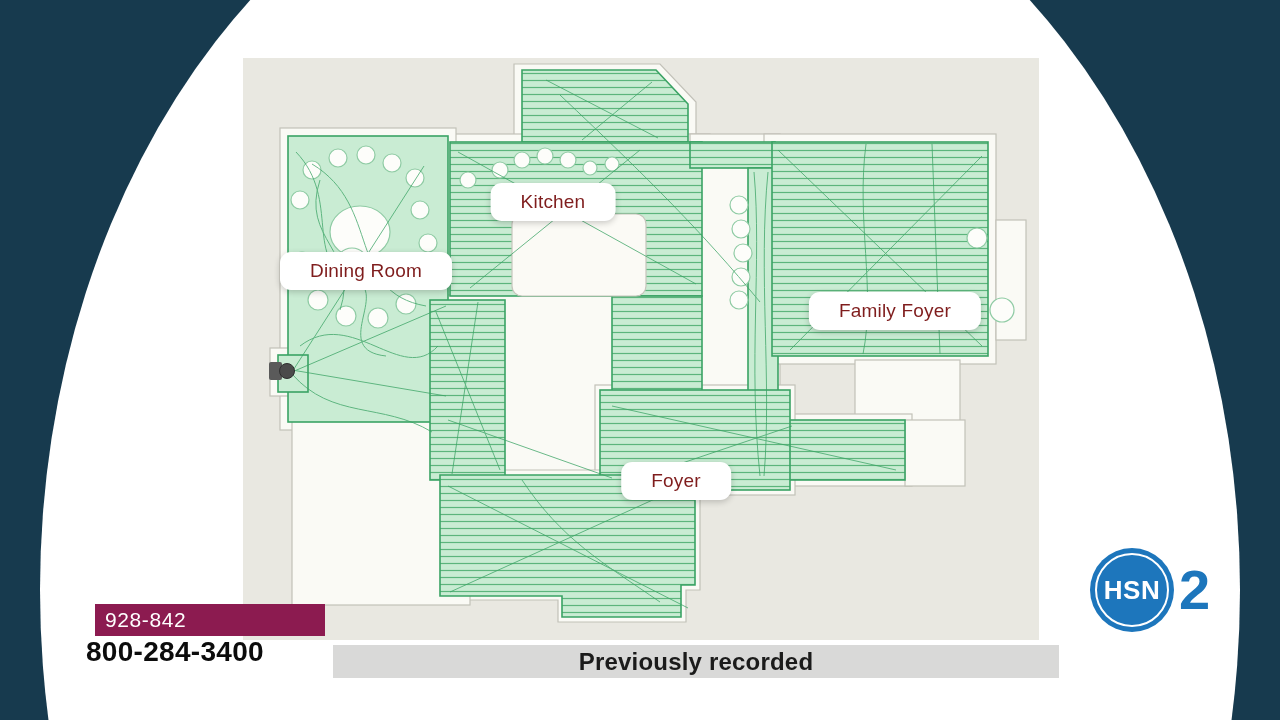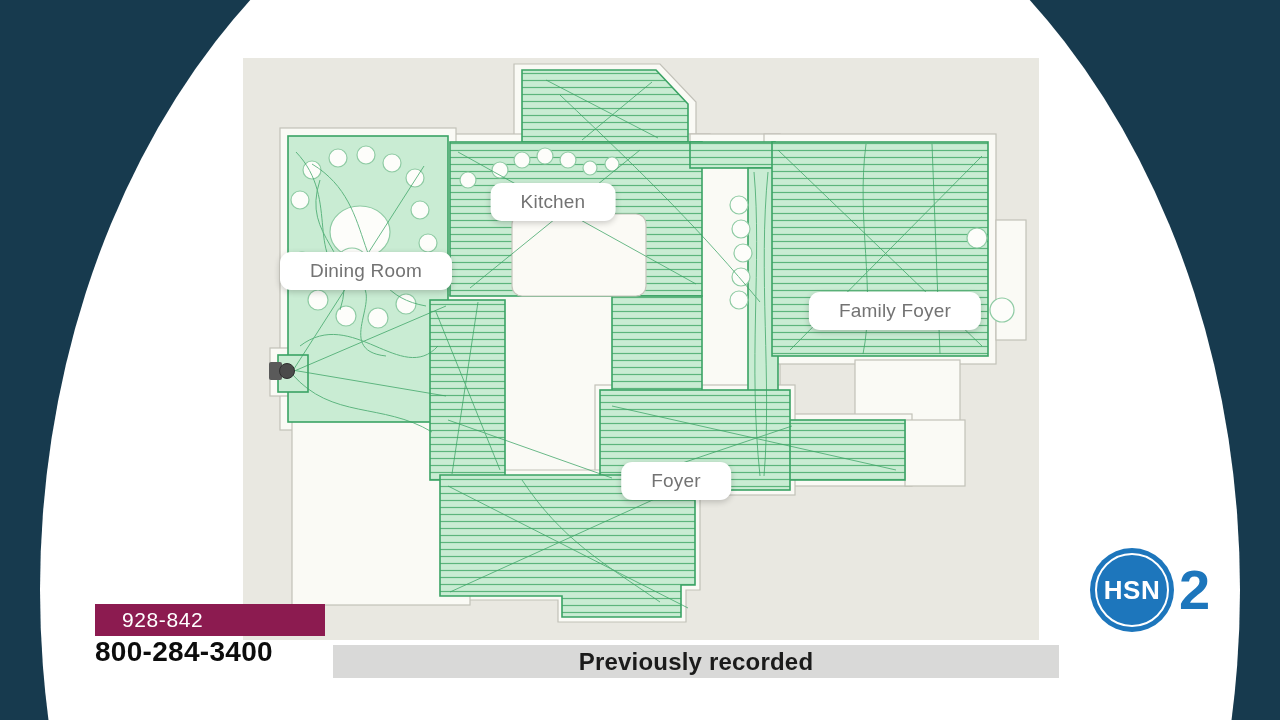--- a/index.html
+++ b/index.html
@@ -15,31 +15,31 @@
   }
   *{margin:0;padding:0;box-sizing:border-box;}
   body{font-family:"Liberation Sans", sans-serif;background:#000;}
   .stage{position:relative;width:1280px;height:720px;background:var(--navy);overflow:hidden;}
   .screen-ellipse{position:absolute;left:40px;top:-186px;width:1200px;height:1552px;background:#ffffff;border-radius:50%;}
   .map{position:absolute;left:243px;top:58px;width:796px;height:582px;}
   .map svg{position:absolute;left:0;top:0;}
   .pill{
     position:absolute;transform:translate(-50%,-50%);
     background:#ffffff;border-radius:11px;padding:8px 30px;
-    font-size:19px;font-weight:500;color:#737373;white-space:nowrap;
+    font-size:19px;font-weight:500;color:#7f1d1d;white-space:nowrap;
     box-shadow:0 2px 6px rgba(0,0,0,0.20);
     letter-spacing:0.2px;
   }
   .item-badge{
     position:absolute;left:95px;top:604px;width:230px;height:32px;
     background:var(--badge);color:#ffffff;font-size:21px;letter-spacing:0.6px;
-    display:flex;align-items:center;padding-left:27px;
+    display:flex;align-items:center;padding-left:10px;
   }
   .phone{
-    position:absolute;left:95px;top:636px;
+    position:absolute;left:86px;top:636px;
     font-size:28px;font-weight:bold;color:#0c0c0c;letter-spacing:0.3px;
   }
   .recorded-bar{
     position:absolute;left:333px;top:645px;width:726px;height:33px;
     background:#d9d9d8;color:#1b1b1b;font-size:24px;font-weight:600;
     display:flex;align-items:center;justify-content:center;letter-spacing:0.2px;
   }
   .logo-wrap{position:absolute;left:1090px;top:548px;display:flex;align-items:center;}
   .logo-disc{position:relative;width:84px;height:84px;border-radius:50%;background:var(--logo-blue);
     display:flex;align-items:center;justify-content:center;}

